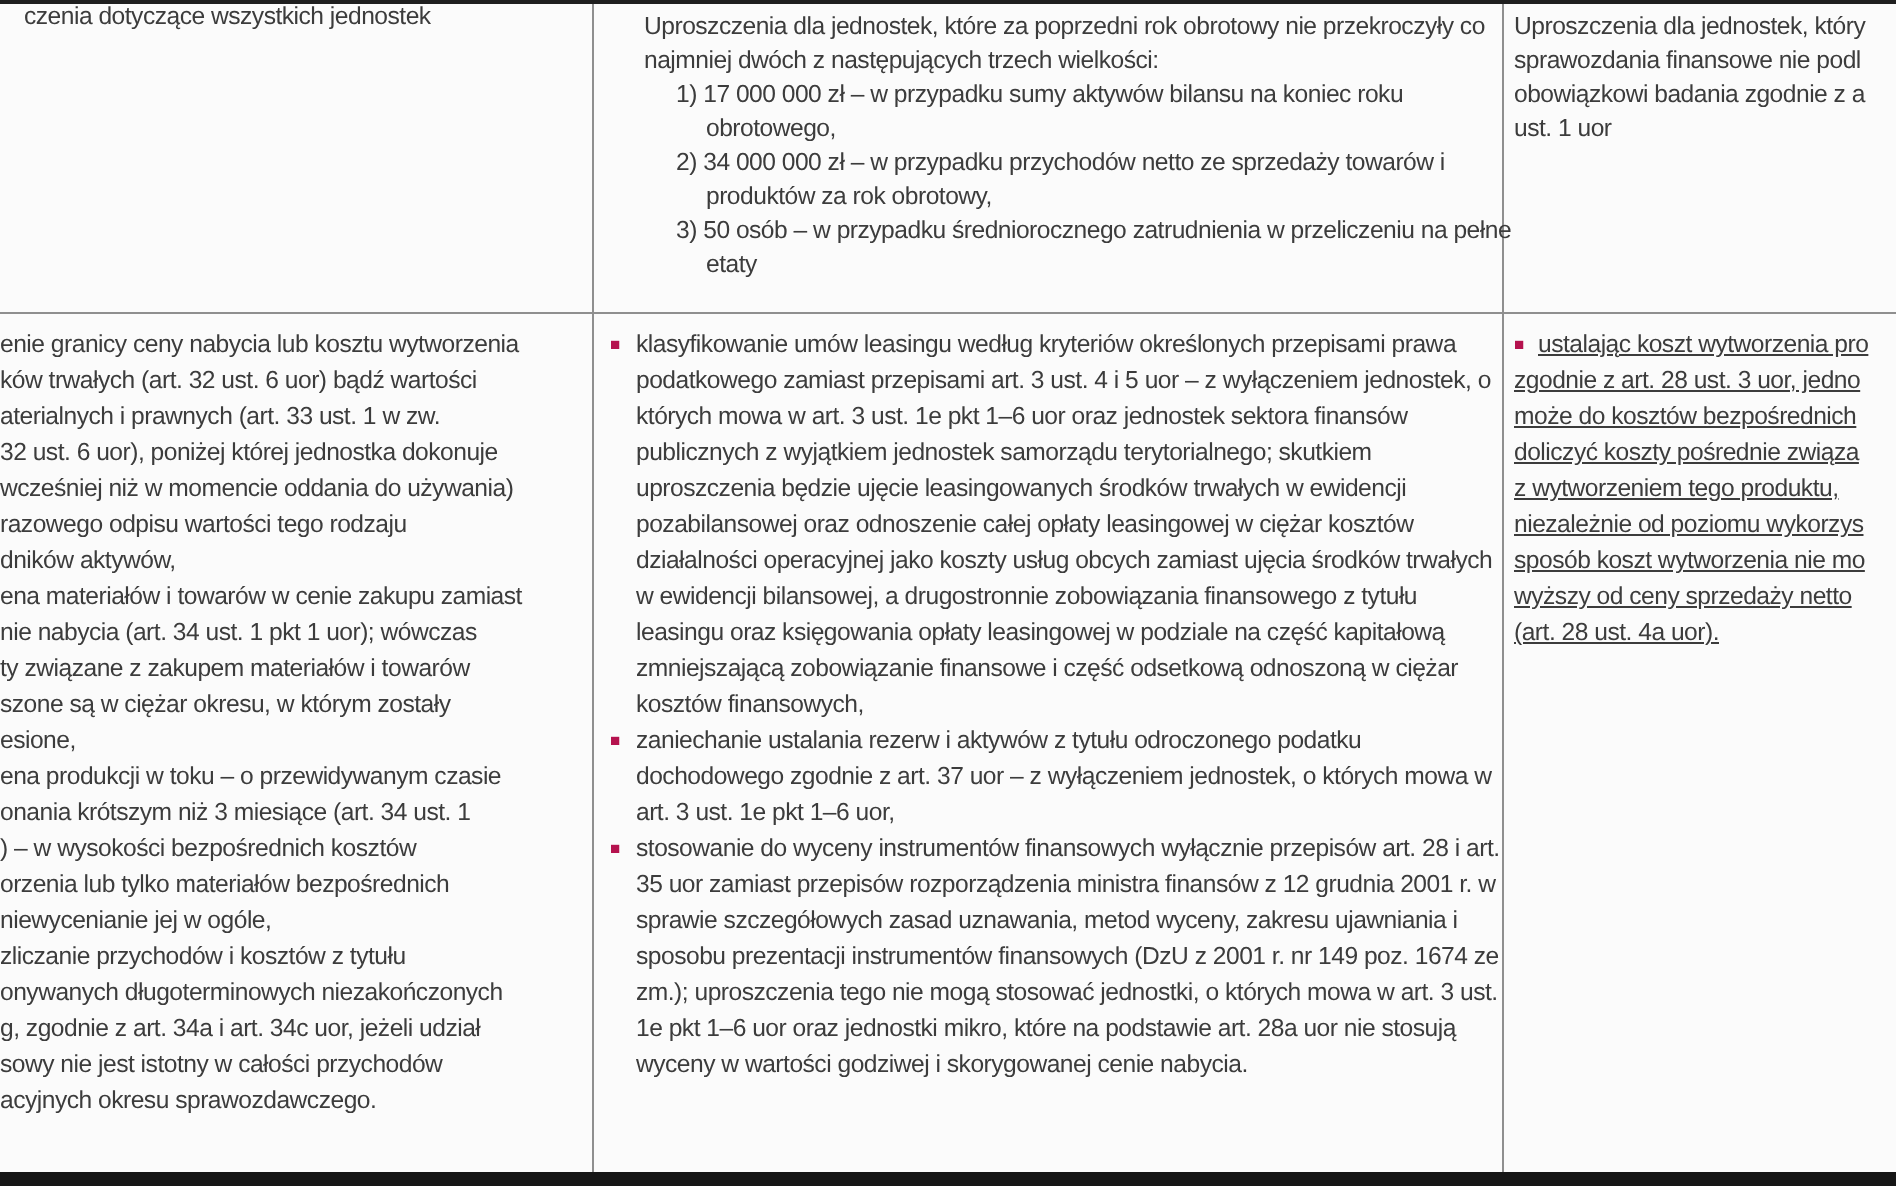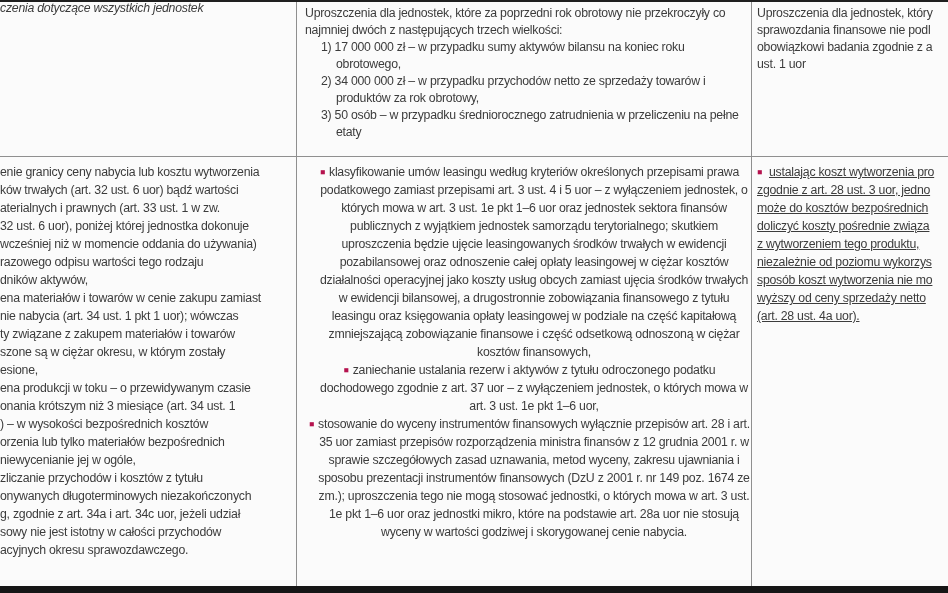--- a/index.html
+++ b/index.html
@@ -14,25 +14,25 @@
   .b-bottom { left:0; bottom:0; width:948px; height:7px; background:#161616; }
   .v-line   { top:2px; bottom:7px; width:1px; background:#8f8f8f; }
   .v1 { left:296px; } .v2 { left:751px; }
   .h-line   { left:0; top:156px; width:948px; height:1px; background:#8f8f8f; }
 
   .col { position:absolute; font-size:12.3px; letter-spacing:-0.25px; }
   .hd  { line-height:17px; }
   .bd  { line-height:18px; }
   .line { white-space:nowrap; }
 
-  .h1 { left:0;    top:6;   width:294px; overflow:hidden;font-style:italic; }
-  .h2 { left:305px; top:5px; width:444px; }
+  .h1 { left:12px;    top:6;   width:294px; overflow:hidden; }
+  .h2 { left:322px; top:5px; width:444px; }
   .h3 { left:757px; top:5px; width:191px; overflow:hidden; }
   .b1 { left:0;    top:163px; width:295px; overflow:hidden; }
-  .b2 { left:305px; top:163px; width:445px;text-align:center; }
+  .b2 { left:305px; top:163px; width:445px; }
   .b3 { left:757px; top:163px; width:191px; overflow:hidden;text-decoration:underline; }
 
   
   .wrapitems > .line { white-space:normal; padding-left:15px; text-indent:-15px;margin-left:16px; }
 
   
   .bi { padding-left:13px; text-indent:-13px; }
   .sq {
     display:inline-block; width:13px; text-indent:0;
     color:#b5124e; font-size:8.5px; letter-spacing:0; vertical-align:1px;

